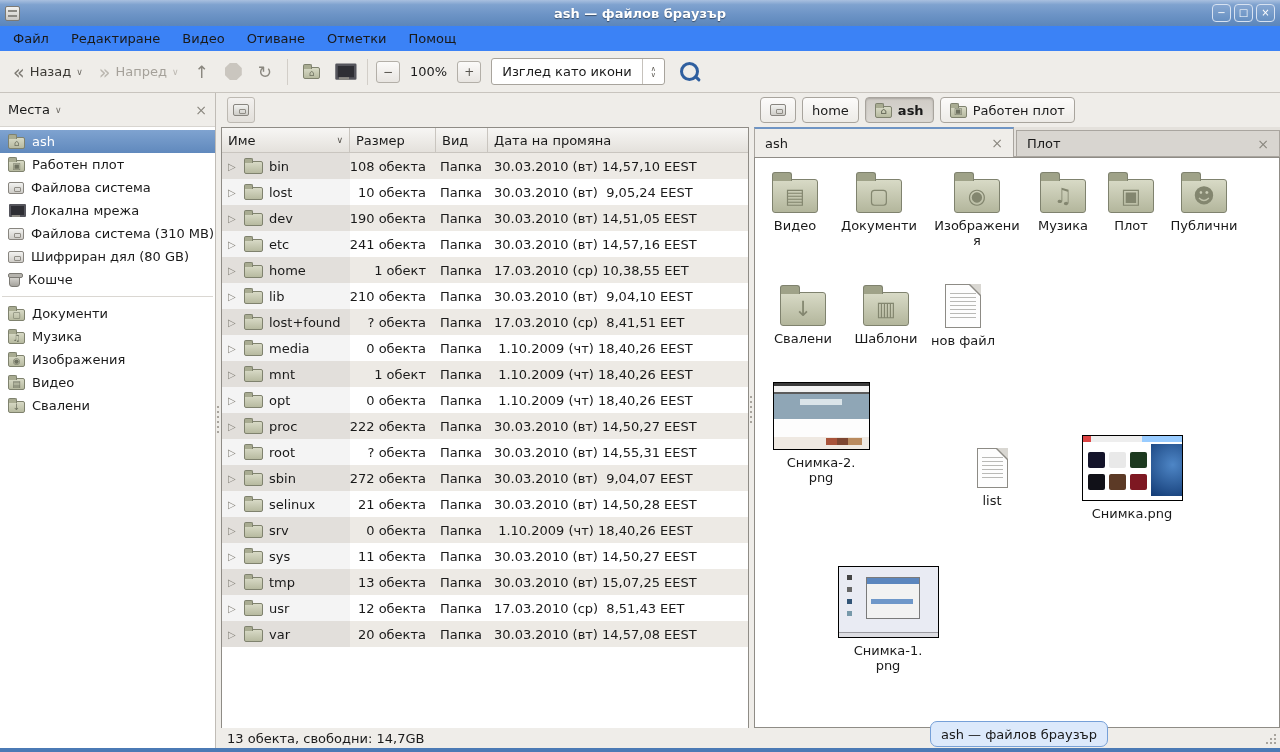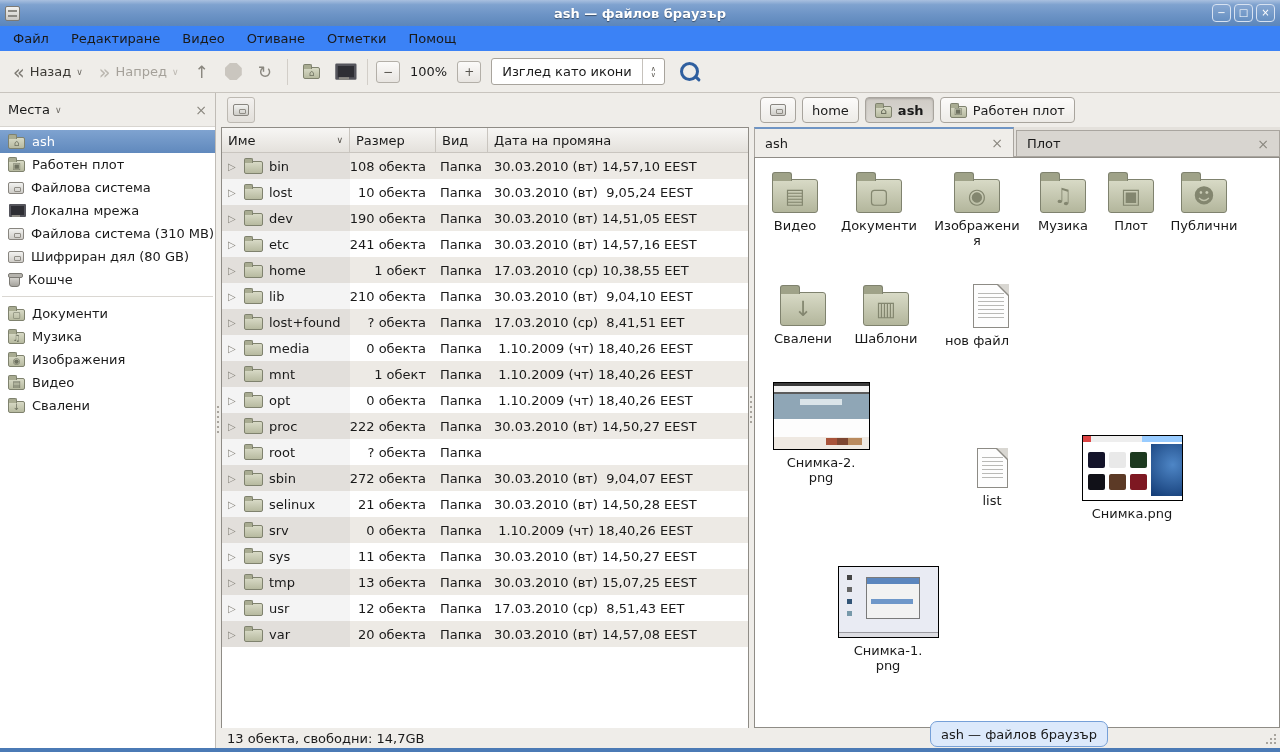--- a/index.html
+++ b/index.html
@@ -365,20 +365,21 @@
                 <div class="trow shade">
                   <div class="tcell name"><span class="expander">▷</span><span class="fld"></span><span>proc</span></div>
                   <div class="tcell size">222 обекта</div>
                   <div class="tcell type">Папка</div>
                   <div class="tcell date">30.03.2010 (вт) 14,50,27 EEST</div>
                 </div>
                 <div class="trow">
                   <div class="tcell name"><span class="expander">▷</span><span class="fld"></span><span>root</span></div>
                   <div class="tcell size">? обекта</div>
                   <div class="tcell type">Папка</div>
+                  <div class="tcell date">30.03.2010 (вт) 14,55,31 EEST</div>
                 </div>
                 <div class="trow shade">
                   <div class="tcell name"><span class="expander">▷</span><span class="fld"></span><span>sbin</span></div>
                   <div class="tcell size">272 обекта</div>
                   <div class="tcell type">Папка</div>
                   <div class="tcell date">30.03.2010 (вт)  9,04,07 EEST</div>
                 </div>
                 <div class="trow">
                   <div class="tcell name"><span class="expander">▷</span><span class="fld"></span><span>selinux</span></div>
                   <div class="tcell size">21 обекта</div>
@@ -494,21 +495,21 @@
                   <span class="em">↓</span>
                 </span>
                 <div class="lbl">Свалени</div>
               </div>
               <div class="ivitem" style="left: 91px; top: 126px; width: 80px;">
                 <span class="fld-lg">
                   <span class="em">▥</span>
                 </span>
                 <div class="lbl">Шаблони</div>
               </div>
-              <div class="ivitem" style="left: 174px; top: 126px; width: 80px; align-items: flex-end;">
+              <div class="ivitem" style="left: 168px; top: 126px; width: 80px;">
                 <span class="icn-doc" style="width: 36px; height: 44px;">
                   <span class="lines"></span>
                 </span>
                 <div class="lbl">нов файл</div>
               </div>
               <div class="ivitem" style="left: 30px; top: 224px; width: 72px;">
                 <span class="thumb th-guadec" style="width: 97px; height: 68px;"></span>
                 <div class="lbl">Снимка-2.png</div>
               </div>
               <div class="ivitem" style="left: 207px; top: 290px; width: 60px;">

